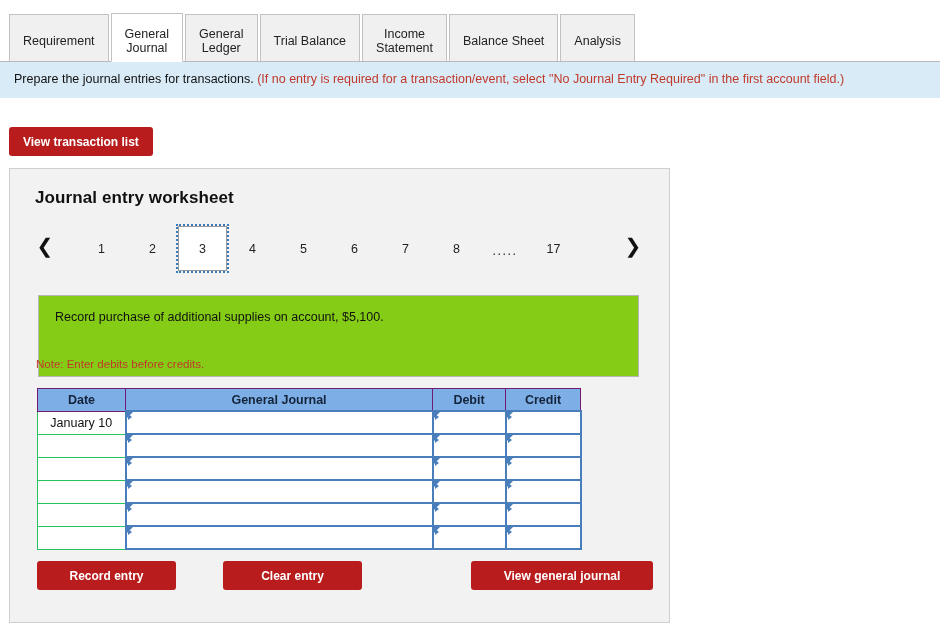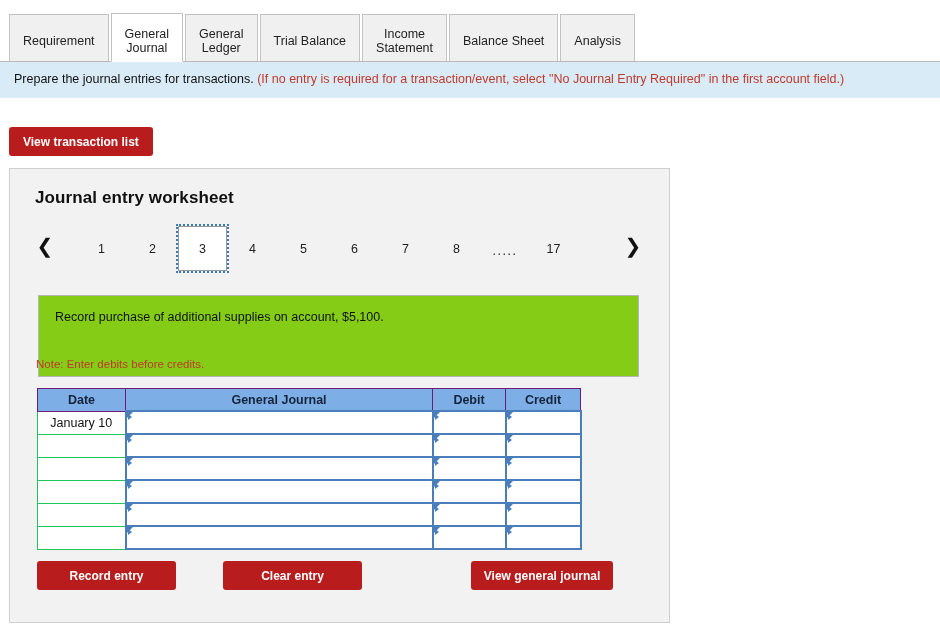--- a/index.html
+++ b/index.html
@@ -265,21 +265,21 @@
 
   
   .btn-row {
     position: absolute;
     left: 27px; top: 392px;
     width: 608px;
     height: 30px;
   }
   .btn-record { position: absolute; left: 0px;   width: 139px; }
   .btn-clear  { position: absolute; left: 186px; width: 139px; }
-  .btn-viewgj { position: absolute; left: 434px; width: 142px; }
+  .btn-viewgj { position: absolute; left: 434px; width: 182px; }
 </style>
 </head>
 <body>
 
 <div id="app">
 
   <div class="tabstrip">
     <div class="tabs" id="tabs-container">
         <div class="tab">Requirement</div>
         <div class="tab active">General

